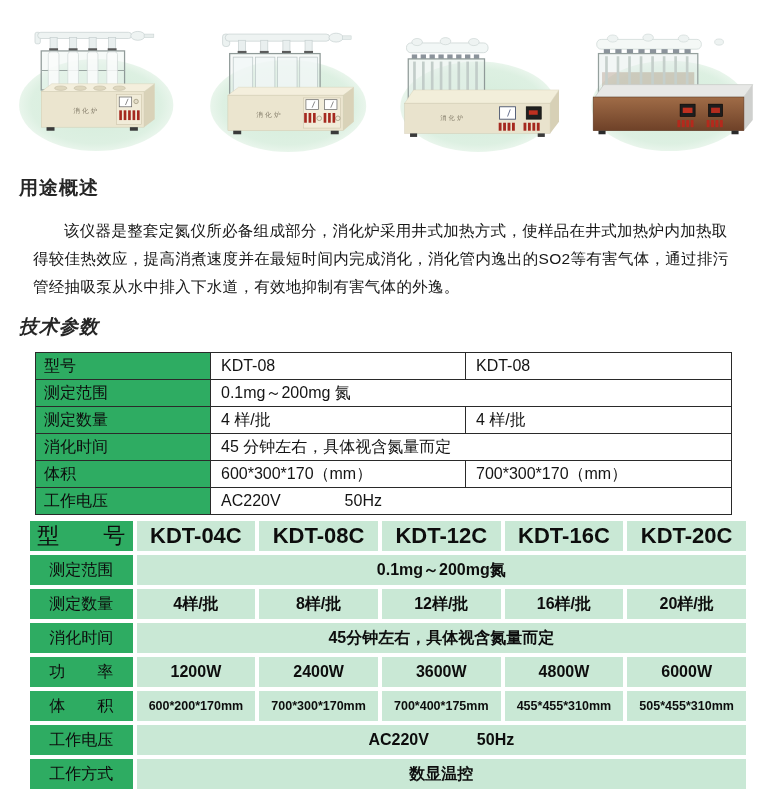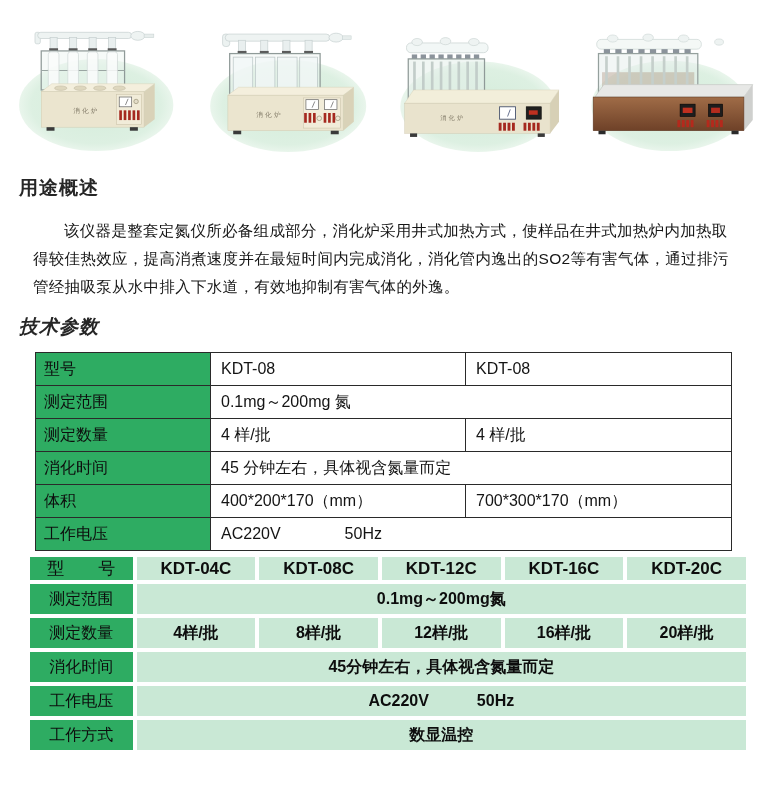--- a/index.html
+++ b/index.html
@@ -27,38 +27,38 @@
     text-indent:2em;color:#161616;letter-spacing:.3px;
   }
   .specs-title{margin-top:13px;font-style:italic;}
   
   table.t1{
     border-collapse:collapse;table-layout:fixed;
     width:696px;margin:12px 0 0 35px;
   }
   .t1 td{
     border:1px solid var(--table-border);
-    height:33px;font-size:16px;vertical-align:middle;
+    height:27px;font-size:16px;vertical-align:middle;
     padding:0 4px 0 10px;white-space:nowrap;overflow:hidden;
   }
   .t1 td.lbl{background:var(--label-green);color:#0d0d0d;padding-left:8px;}
   .t1 col.c0{width:175px;} .t1 col.c1{width:255px;} .t1 col.c2{width:266px;}
   
   table.t2{
     border-collapse:separate;border-spacing:4px;table-layout:fixed;
     width:724px;margin:2px 0 0 26px;
   }
   .t2 td{
     height:30px;font-size:16px;text-align:center;vertical-align:middle;
     color:#0d0d0d;white-space:nowrap;overflow:hidden;
   }
   .t2 td.lbl{background:var(--label-green);}
   .t2 td.val{background:var(--value-green);font-weight:bold;}
   .t2 col.c0{width:102px;} .t2 col.cv{width:118px;}
-  .t2 tr.hdr td{font-size:17px;height:22px;}
+  .t2 tr.hdr td{font-size:22px;height:22px;}
   .t2 tr.vol td.val{font-size:12.5px;letter-spacing:0;}
 </style>
 </head>
 <body>
 
 <div class="products">
 
   <div class="product">
     <svg viewBox="0 0 191 150">
       <defs>
@@ -353,21 +353,21 @@
       <td class="lbl">测定数量</td>
       <td>4 样/批</td>
       <td>4 样/批</td>
     </tr>
     <tr>
       <td class="lbl">消化时间</td>
       <td colspan="2">45 分钟左右，具体视含氮量而定</td>
     </tr>
     <tr>
       <td class="lbl">体积</td>
-      <td>400*200*170（mm）</td>
+      <td>600*300*170（mm）</td>
       <td>700*300*170（mm）</td>
     </tr>
     <tr>
       <td class="lbl">工作电压</td>
       <td colspan="2">AC220V　　　　50Hz</td>
     </tr>
   </tbody>
 </table>
 
 <table class="t2">
@@ -398,20 +398,36 @@
       <td class="val">8样/批</td>
       <td class="val">12样/批</td>
       <td class="val">16样/批</td>
       <td class="val">20样/批</td>
     </tr>
     <tr>
       <td class="lbl">消化时间</td>
       <td class="val" colspan="5">45分钟左右，具体视含氮量而定</td>
     </tr>
     <tr>
+      <td class="lbl">功　　率</td>
+      <td class="val">1200W</td>
+      <td class="val">2400W</td>
+      <td class="val">3600W</td>
+      <td class="val">4800W</td>
+      <td class="val">6000W</td>
+    </tr>
+    <tr class="vol">
+      <td class="lbl">体　　积</td>
+      <td class="val">600*200*170mm</td>
+      <td class="val">700*300*170mm</td>
+      <td class="val">700*400*175mm</td>
+      <td class="val">455*455*310mm</td>
+      <td class="val">505*455*310mm</td>
+    </tr>
+    <tr>
       <td class="lbl">工作电压</td>
       <td class="val" colspan="5">AC220V　　　50Hz</td>
     </tr>
     <tr>
       <td class="lbl">工作方式</td>
       <td class="val" colspan="5">数显温控</td>
     </tr>
   </tbody>
 </table>
 

